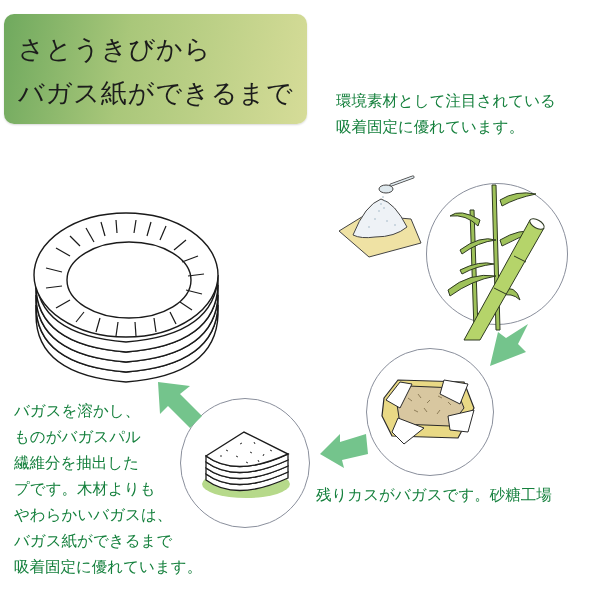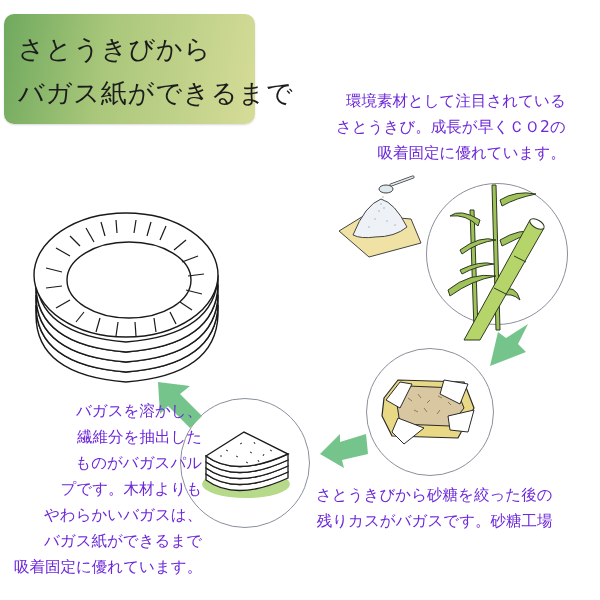--- a/index.html
+++ b/index.html
@@ -1,43 +1,42 @@
 <!DOCTYPE html>
 <html><head>
 <meta charset="utf-8">
 <style>
   html, body { margin:0; padding:0; background:#fff; }
   body { width:600px; height:600px; position:relative; overflow:hidden; font-family:"DejaVu Sans", sans-serif; color:#222; }
   .title-box {
-    position:absolute; left:4px; top:14px; width:251px; height:110px;
+    position:absolute; left:4px; top:14px; width:303px; height:110px;
     border-radius:10px;
     background: linear-gradient(100deg, #6fa95e 0%, #a9c77a 40%, #d6dc98 100%);
     box-shadow: 0 1px 2px rgba(0,0,0,0.15);
   }
   .title-line { position:absolute; left:14px; font-size:26px; color:#1c1c1c; letter-spacing:1px; white-space:nowrap; }
   .t1 { top:18px; }
   .t2 { top:62px; }
-  .text-block { position:absolute; font-size:15.5px; line-height:26px; color:#6d28d9; white-space:nowrap;text-align:right; }
+  .text-block { position:absolute; font-size:15.5px; line-height:26px; color:#15803d; white-space:nowrap; }
   .intro { left:336px; top:88px; }
   .pulp { left:14px; top:398px; }
   .bagasse { left:316px; top:482px; }
   .circle { position:absolute; border:1.5px solid #8a8f9c; border-radius:50%; background:#fff; }
   svg { position:absolute; overflow:visible; }
 </style>
 </head>
 <body>
 
 <div class="title-box">
   <div class="title-line t1">さとうきびから</div>
   <div class="title-line t2">バガス紙ができるまで</div>
 </div>
 
 <div class="text-block intro">
   <div>環境素材として注目されている</div>
-  <div>さとうきび。成長が早くＣＯ2の</div>
   <div>吸着固定に優れています。</div>
 </div>
 
 <svg style="left:335px;top:175px" width="100" height="95" viewBox="0 0 100 95">
   <path d="M4 56 L30 40 L76 44 L86 68 L34 82 Z" fill="#efe2a4" stroke="#444" stroke-width="1"></path>
   <path d="M18 60 Q30 30 46 24 Q60 28 72 52 Q60 62 40 62 Q26 64 18 60 Z" fill="#eef2f6" stroke="#444" stroke-width="1"></path>
   <path d="M56 10 L78 2" stroke="#444" stroke-width="3" stroke-linecap="round"></path>
   <path d="M56 10 L78 2" stroke="#dfe9ee" stroke-width="1.5" stroke-linecap="round"></path>
   <ellipse cx="51" cy="14" rx="7" ry="4" fill="#dfe9ee" stroke="#444" stroke-width="1"></ellipse>
   <g fill="#9fb4c4">
@@ -157,24 +156,23 @@
       <path d="M30 98 l14 -8"></path>
       <path d="M20 78 l16 -2"></path>
       <path d="M20 58 l16 4"></path>
       <path d="M30 38 l14 8"></path>
       <path d="M44 26 l10 10"></path>
   </g>
 </svg>
 
 <div class="text-block pulp">
   <div>バガスを溶かし、</div>
+  <div>ものがバガスパル</div>
   <div>繊維分を抽出した</div>
-  <div>ものがバガスパル</div>
   <div>プです。木材よりも</div>
   <div>やわらかいバガスは、</div>
   <div>バガス紙ができるまで</div>
   <div>吸着固定に優れています。</div>
 </div>
 
 <div class="text-block bagasse">
-  <div>さとうきびから砂糖を絞った後の</div>
   <div>残りカスがバガスです。砂糖工場</div>
 </div>
 
 </body></html>

